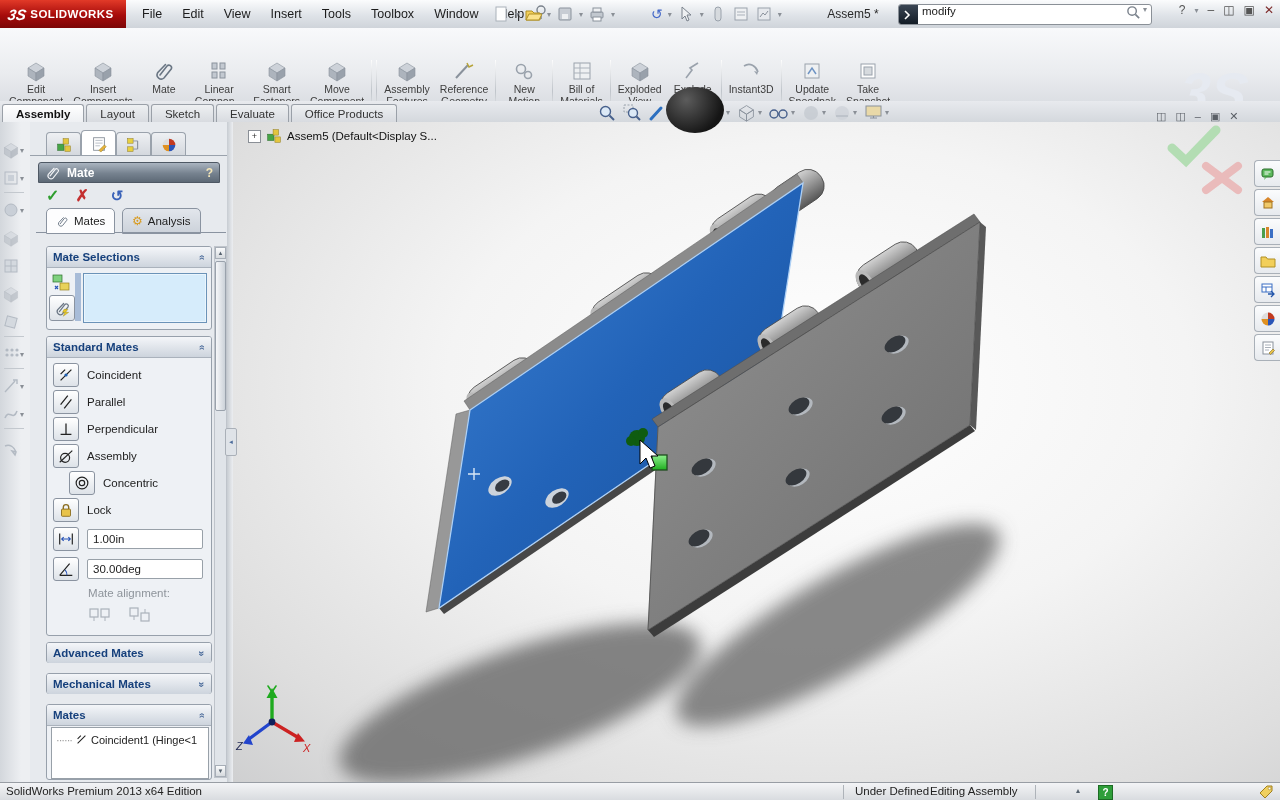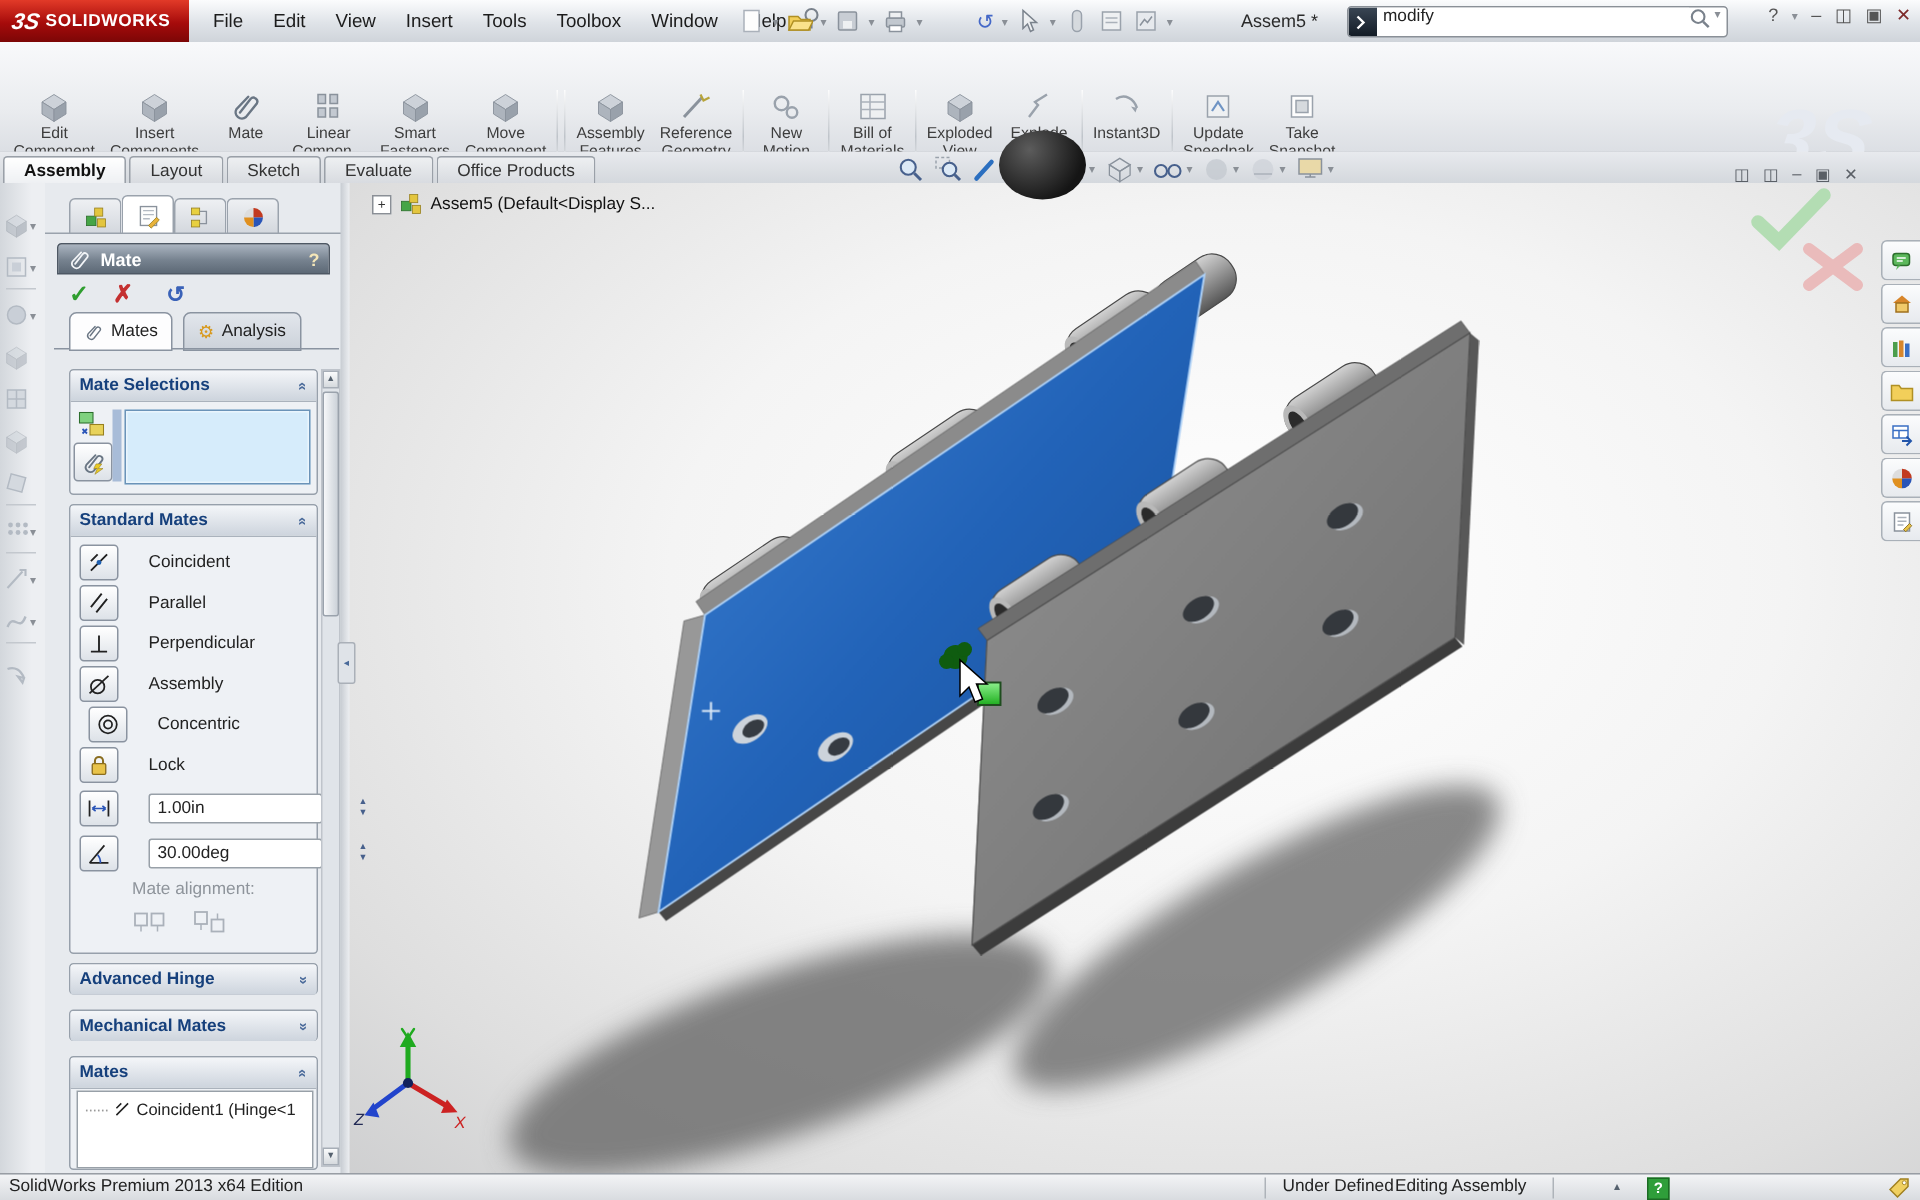--- a/index.html
+++ b/index.html
@@ -56,21 +56,21 @@
   .pmtab{position:absolute;top:86px;height:24px;border:1px solid #8a93a0;border-radius:5px 5px 0 0;display:flex;align-items:center;gap:5px;
     padding:0 9px;font-size:11.5px;color:#222;background:linear-gradient(#e2e6ec,#ccd2da)}
   .pmtab.active{background:#fdfdfe;z-index:2}
   #pmtabline{position:absolute;left:6px;top:110px;width:190px;height:1px;background:#8a93a0}
   .grp{position:absolute;left:16px;width:166px;border:1px solid #97a0ab;border-radius:3px;background:#eef1f5;box-sizing:border-box}
   .grphead{height:20px;background:linear-gradient(#f4f6f9,#cdd4dd);border-bottom:1px solid #aab2bc;border-radius:2px 2px 0 0;
     display:flex;align-items:center;padding:0 6px;font-size:11.5px;font-weight:bold;color:#16407c}
   .grphead .chev{margin-left:auto;color:#4a6a9a;font-size:10px;font-weight:bold}
   .chevup{display:inline-block;transform:rotate(-90deg)}
   .chevdn{display:inline-block;transform:rotate(90deg)}
-  .mrow{position:absolute;display:flex;align-items:center;gap:20px}
+  .mrow{position:absolute;display:flex;align-items:center;gap:8px}
   .mbtn{width:24px;height:22px;border:1px solid #8a93a0;border-radius:3px;background:linear-gradient(#ffffff,#dde2e8);
     display:flex;align-items:center;justify-content:center}
   .mlabel{font-size:11.5px;color:#222}
   .mfield{width:104px;height:18px;background:#fff;border:1px solid #98a0a8;border-radius:2px;font-size:11.5px;color:#222;
     display:flex;align-items:center;padding:0 5px}
   .spin{display:flex;flex-direction:column;font-size:6px;color:#47608c;line-height:7px;margin-left:4px}
   #matelist{position:absolute;left:4px;top:22px;width:156px;height:50px;background:#fff;border:1px solid #98a0a8;overflow:hidden}
   .mateitem{display:flex;align-items:center;gap:3px;font-size:11px;color:#222;padding:5px 2px 0 4px;white-space:nowrap}
   #pmscroll{position:absolute;left:184px;top:124px;width:13px;height:532px;background:#e0e4e9;border:1px solid #bfc4cb;box-sizing:border-box}
   .sbtn{position:absolute;left:0;width:11px;height:12px;background:linear-gradient(#fafbfc,#d6dade);border:1px solid #a7aeb7;
@@ -821,21 +821,21 @@
     </div>
     <div class="mrow" style="left:6px;top:107px">
       <div class="mbtn">
         <svg width="18" height="18" viewBox="0 0 20 20">
             <circle cx="9" cy="12" r="5" fill="none" stroke="#222" stroke-width="1.3"></circle>
             <path d="M3 17 L17 4" stroke="#222" stroke-width="1.3"></path>
           </svg>
       </div>
       <span class="mlabel">Assembly</span>
     </div>
-    <div class="mrow" style="left:12px;top:134px">
+    <div class="mrow" style="left:22px;top:134px">
       <div class="mbtn">
         <svg width="18" height="18" viewBox="0 0 20 20">
             <circle cx="10" cy="10" r="6.5" fill="none" stroke="#222" stroke-width="1.3"></circle>
             <circle cx="10" cy="10" r="3" fill="none" stroke="#222" stroke-width="1.3"></circle>
           </svg>
       </div>
       <span class="mlabel">Concentric</span>
     </div>
     <div class="mrow" style="left:6px;top:161px">
       <div class="mbtn">
@@ -890,21 +890,21 @@
             <rect x="3" y="3" width="8" height="8" fill="none" stroke="#aab1ba" stroke-width="1.2"></rect>
             <rect x="14" y="8" width="8" height="8" fill="none" stroke="#aab1ba" stroke-width="1.2"></rect>
             <path d="M7 11 v4 M18 8 v-4" stroke="#aab1ba"></path>
           </svg>
       </span>
     </div>
   </div>
 
   <div class="grp" style="top:520px;height:21px">
     <div class="grphead" style="border-bottom:none;border-radius:2px">
-      <span>Advanced Hinge</span>
+      <span>Advanced Mates</span>
       <span class="chev"><span class="chevdn">»</span></span>
     </div>
   </div>
   <div class="grp" style="top:551px;height:21px">
     <div class="grphead" style="border-bottom:none;border-radius:2px">
       <span>Mechanical Mates</span>
       <span class="chev"><span class="chevdn">»</span></span>
     </div>
   </div>
 

